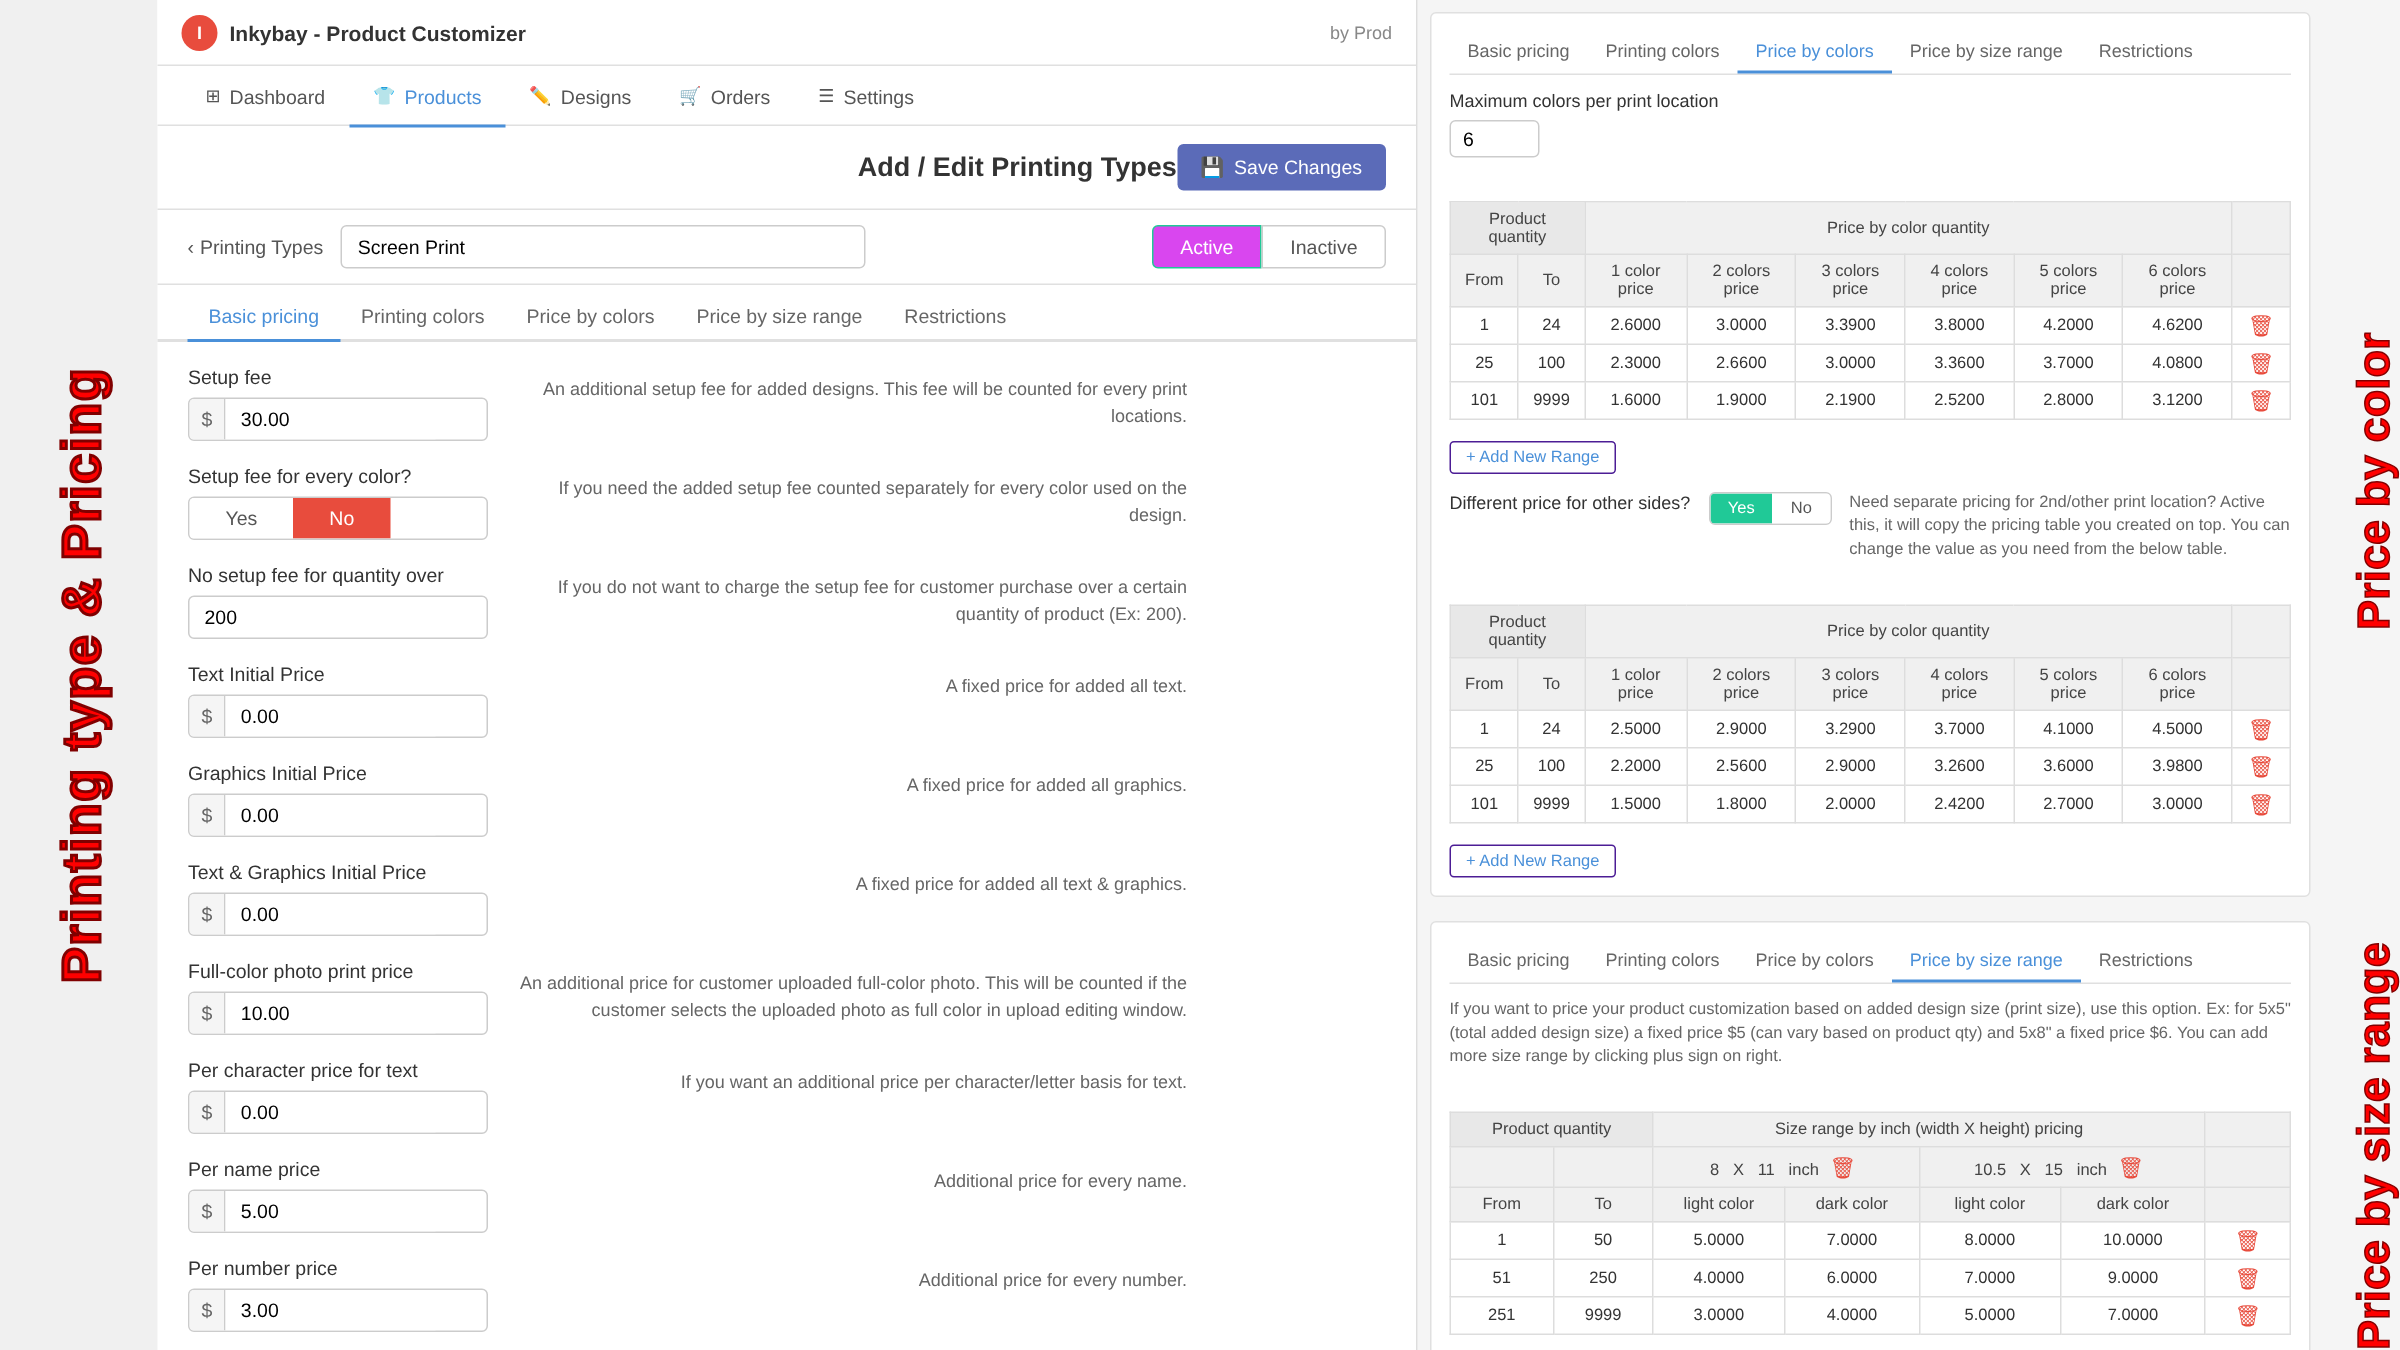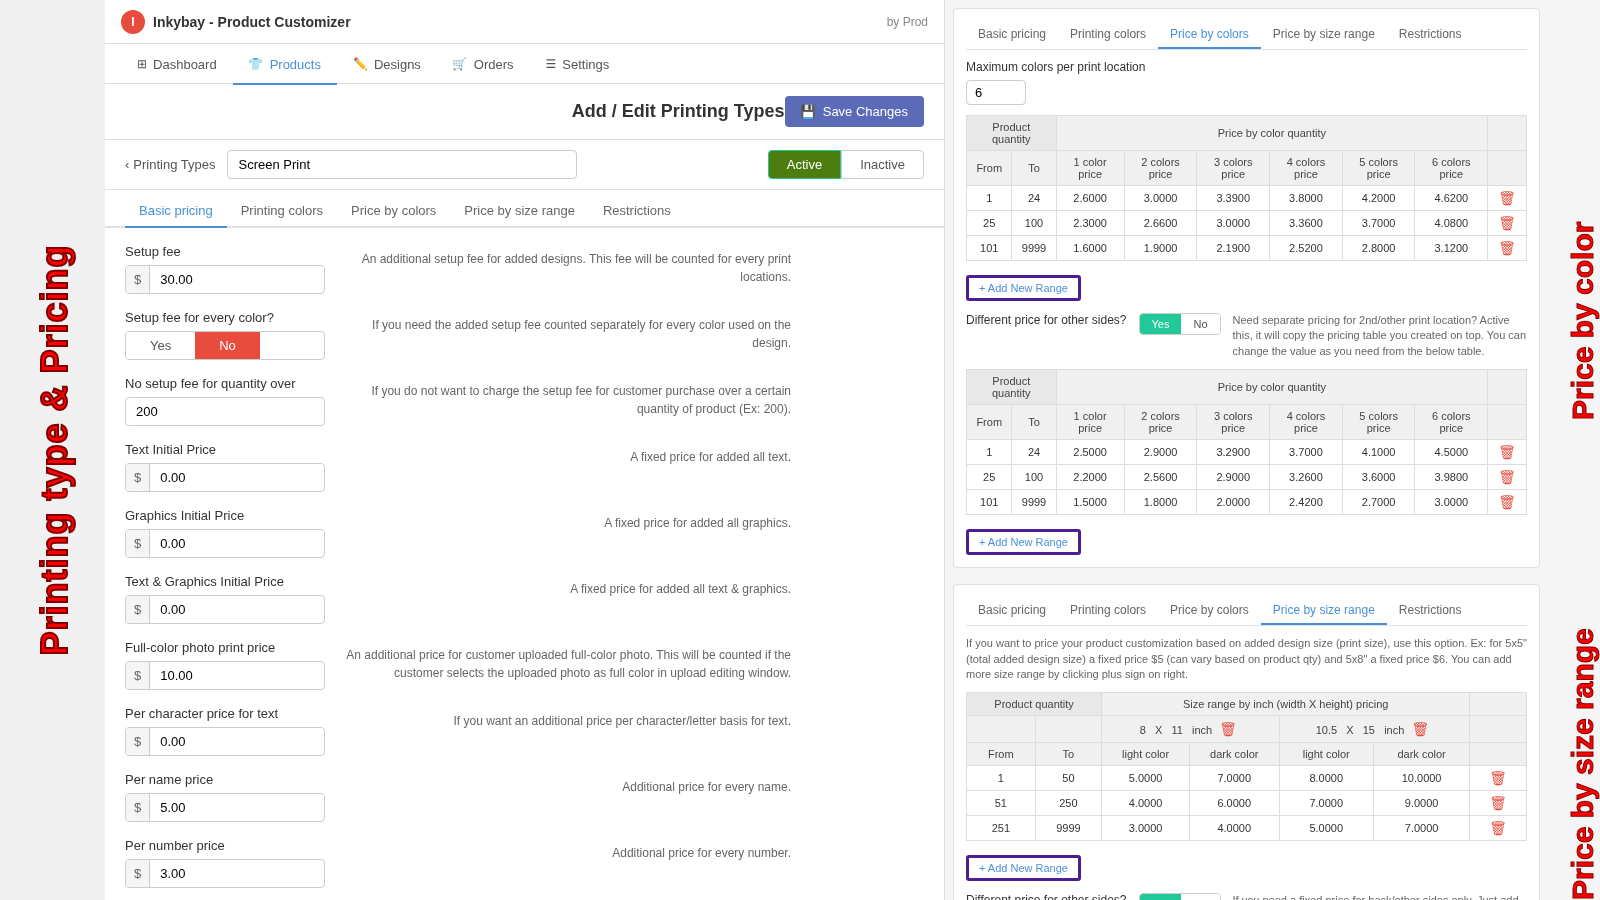--- a/index.html
+++ b/index.html
@@ -142,21 +142,21 @@
       margin-left: auto;
     }
     .status-btn {
       padding: 6px 18px;
       border: 1px solid #ccc;
       cursor: pointer;
       font-size: 13px;
       background: #fff;
     }
     .status-btn.active-btn {
-      background: #4d7c0f;
+      background: #d946ef;
       color: white;
       border-color: #20c997;
       border-radius: 4px 0 0 4px;
     }
     .status-btn.inactive-btn {
       border-radius: 0 4px 4px 0;
       color: #555;
     }
 
     
@@ -321,37 +321,37 @@
     .panel-section-title {
       font-size: 12px;
       color: #333;
       margin-bottom: 6px;
       font-weight: 500;
     }
     .max-colors-row {
       display: flex;
       align-items: flex-start;
       gap: 12px;
-      margin-bottom: 10px;
     }
     .max-colors-input {
       width: 60px;
       padding: 4px 8px;
       border: 1px solid #ccc;
       border-radius: 4px;
       font-size: 13px;
     }
     .max-colors-desc { font-size: 11px; color: #666; flex: 1; }
 
     
     .pricing-table {
       width: 100%;
       border-collapse: collapse;
       font-size: 11px;
       margin-bottom: 8px;
+      margin-top: 29px;
     }
     .pricing-table th {
       background: #f0f0f0;
       padding: 5px 6px;
       text-align: center;
       border: 1px solid #ddd;
       font-weight: 500;
       color: #444;
     }
     .pricing-table td {
@@ -367,21 +367,21 @@
     .delete-btn {
       background: none;
       border: none;
       color: #e84c3d;
       cursor: pointer;
       font-size: 14px;
       padding: 0 4px;
     }
     .add-range-btn {
       background: #fff;
-      border: 3px solid #4c1d95;
+      border: 1px solid #4c1d95;
       color: #4a90d9;
       padding: 4px 10px;
       border-radius: 3px;
       cursor: pointer;
       font-size: 11px;
       margin-top: 6px;
     }
 
     .diff-sides-row {
       display: flex;

